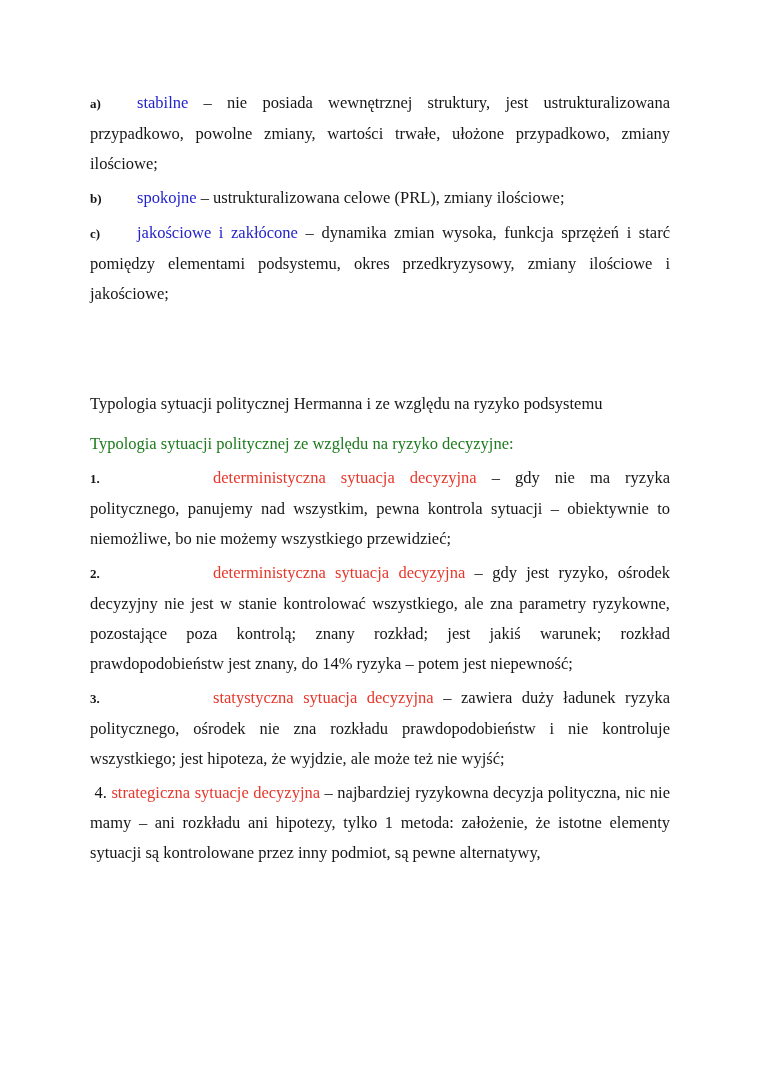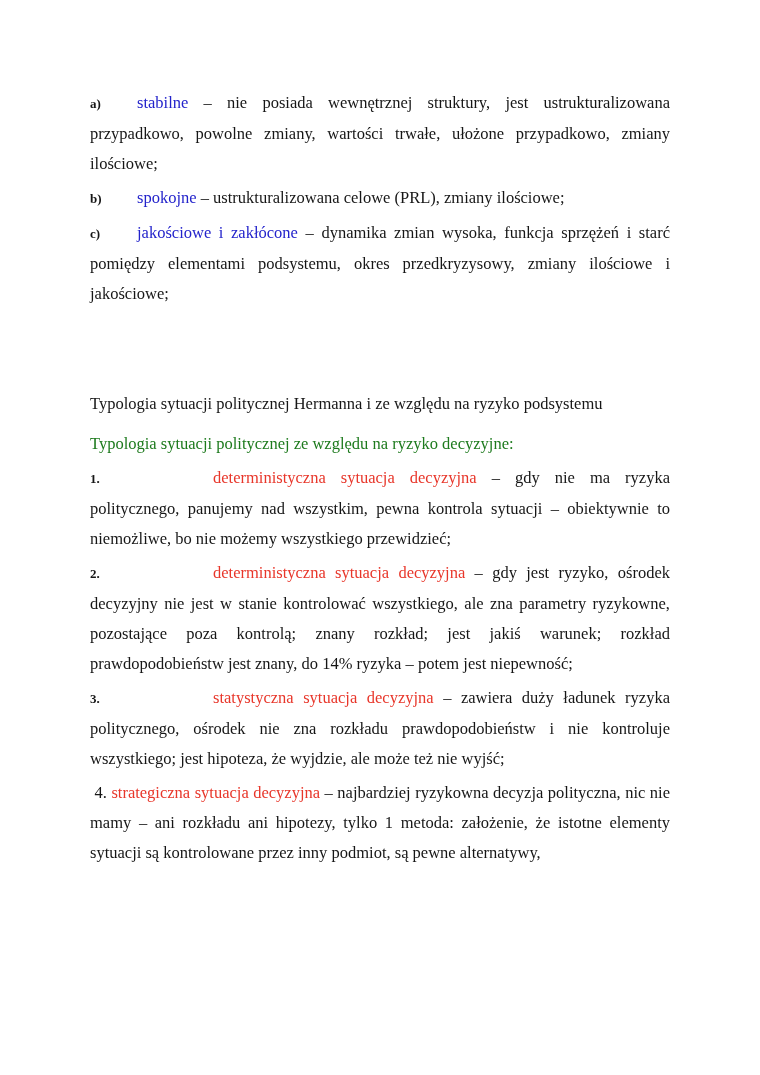--- a/index.html
+++ b/index.html
@@ -76,16 +76,16 @@
 
   <p>
     <span class="marker m-num">2.</span><span class="term-red">deterministyczna sytuacja decyzyjna</span><span> – gdy jest ryzyko, ośrodek decyzyjny nie jest w stanie kontrolować wszystkiego, ale zna parametry ryzykowne, pozostające poza kontrolą; znany rozkład; jest jakiś warunek; rozkład prawdopodobieństw jest znany, do 14% ryzyka – potem jest niepewność;</span>
   </p>
 
   <p>
     <span class="marker m-num">3.</span><span class="term-red">statystyczna sytuacja decyzyjna</span><span> – zawiera duży ładunek ryzyka politycznego, ośrodek nie zna rozkładu prawdopodobieństw i nie kontroluje wszystkiego; jest hipoteza, że wyjdzie, ale może też nie wyjść;</span>
   </p>
 
   <p>
-    <span>&nbsp;4. </span><span class="term-red">strategiczna sytuacja decyzyjna</span><span> – najbardziej ryzykowna decyzja polityczna, nic nie mamy – ani rozkładu ani hipotezy, tylko 1 metoda: założenie, że istotne elementy sytuacji są kontrolowane przez inny podmiot, są pewne alternatywy,</span>
+    <span>&nbsp;4. </span><span class="term-red">strategiczna sytuacje decyzyjna</span><span> – najbardziej ryzykowna decyzja polityczna, nic nie mamy – ani rozkładu ani hipotezy, tylko 1 metoda: założenie, że istotne elementy sytuacji są kontrolowane przez inny podmiot, są pewne alternatywy,</span>
   </p>
 
 </main>
 
 </body></html>

